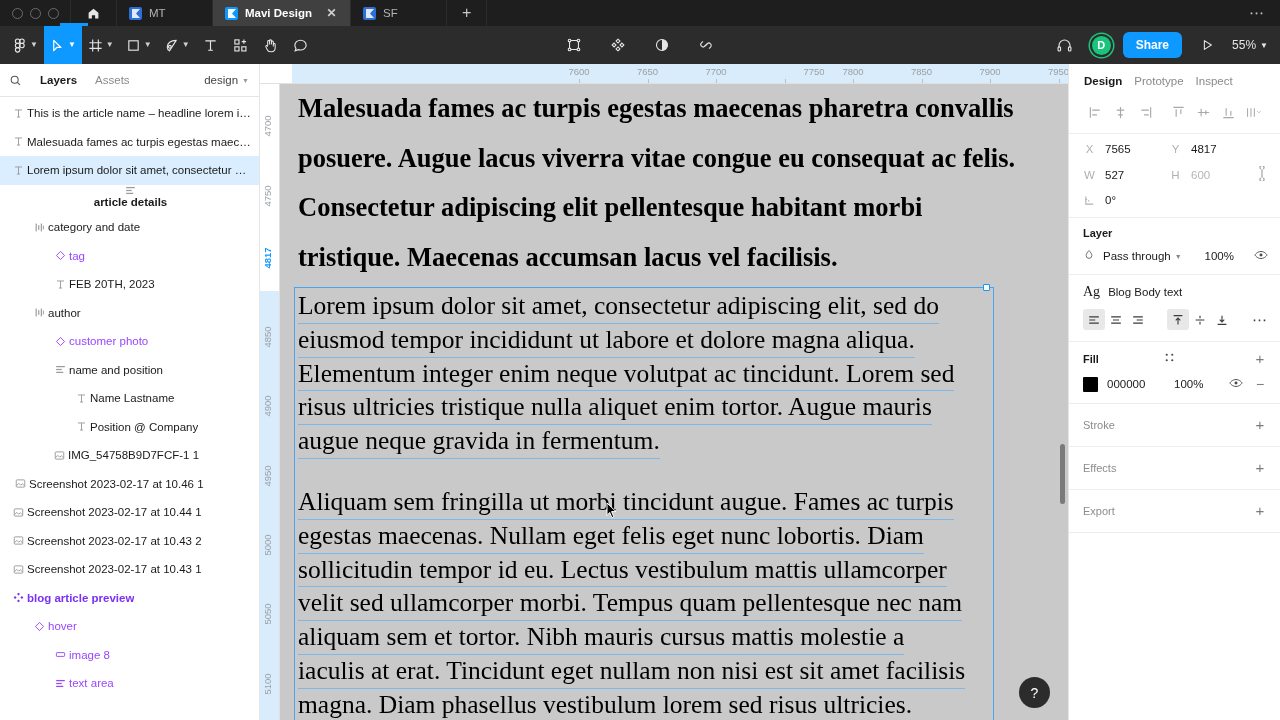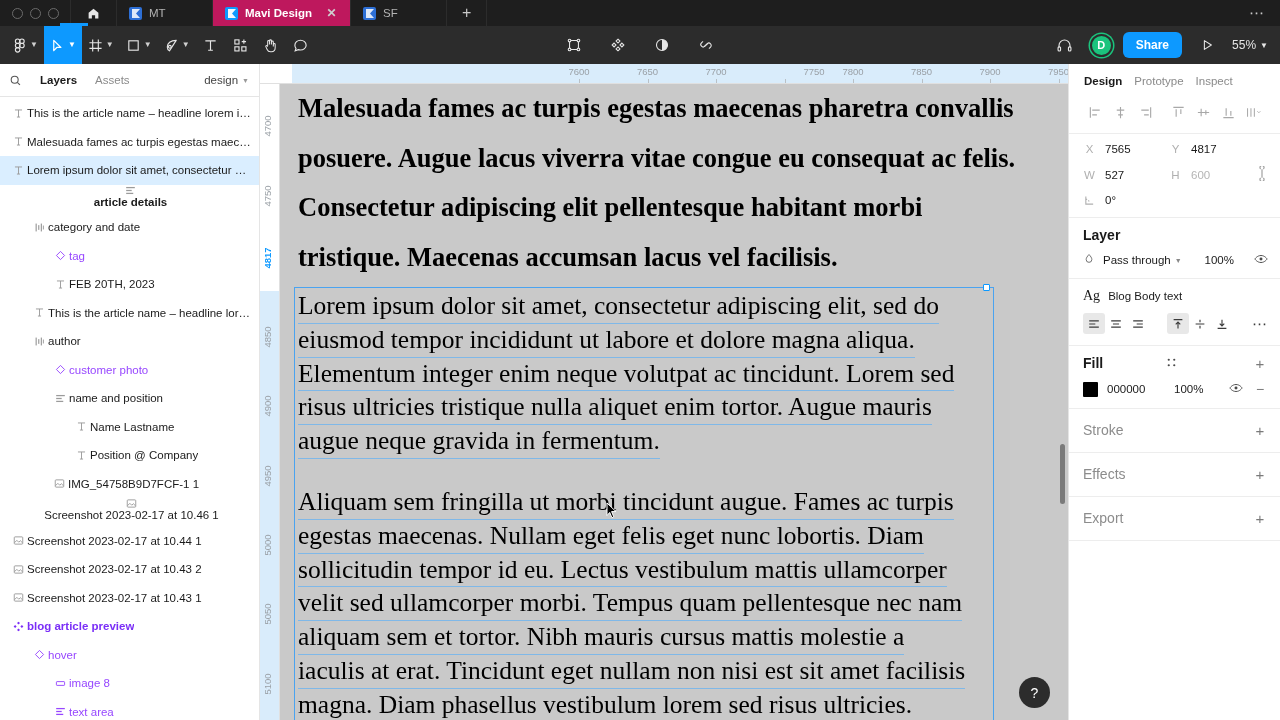--- a/index.html
+++ b/index.html
@@ -17,21 +17,21 @@
     flex: 0 0 26px; position: relative; z-index: 40;
   }
   .traffic { display: flex; align-items: center; gap: 7px; padding: 0 11px 0 12px; }
   .traffic i { width: 11px; height: 11px; border-radius: 50%; border: 1px solid #6b6b6b; display: block; }
   .tab {
     display: flex; align-items: center; gap: 7px; padding: 0 12px;
     min-width: 96px; position: relative; color: #b3b3b3; font-size: 11.5px;
     border-left: 1px solid #2c2c2c; cursor: default; white-space: nowrap;
   }
   .tab.home { min-width: 0; padding: 0 16px; border-left: 1px solid #2c2c2c; }
-  .tab.active { background: #be185d; color: #ffffff; font-weight: bold; }
+  .tab.active { background: #404040; color: #ffffff; font-weight: bold; }
   .tab .tabicon {
     width: 13px; height: 13px; border-radius: 2px; background: #2d6fd6;
     display: inline-flex; align-items: center; justify-content: center; flex: none;
   }
   .tab.active .tabicon { background: #0d99ff; }
   .tab .tabicon svg { display:block; }
   .tab .closex { margin-left: 6px; width: 13px; height: 13px; display:inline-flex; align-items:center; justify-content:center; font-size: 12px; color: #cfcfcf; }
   .tab .label { overflow: hidden; text-overflow: ellipsis; }
   .newtab { width: 40px; display: flex; align-items: center; justify-content: center; color: #c9c9c9; font-size: 16px; border-left: 1px solid #2c2c2c; }
   .tabbar .spacer { flex: 1; border-left: 1px solid #2c2c2c; }
@@ -158,21 +158,21 @@
   .rsec { border-top: 1px solid #ededed; padding: 9px 12px 11px 14px; }
   .alignrow { display: flex; align-items: center; gap: 0; padding: 4px 14px 10px 14px; }
   .alignrow .ab { width: 28px; height: 22px; display: flex; align-items: center; justify-content: center; color: #a0a0a0; }
   .ginput { display: flex; align-items: center; font-size: 11.5px; }
   .gcell { display: flex; align-items: center; gap: 9px; width: 86px; }
   .gcell .k { color: #b0b0b0; width: 13px; display: inline-flex; justify-content: center; }
   .gcell .v { color: #1a1a1a; }
   .gcell .v.dim { color: #b5b5b5; }
   .rowgap { margin-top: 11px; }
   .linkico { margin-left: auto; color: #9a9a9a; }
-  .sechead { font-size: 14px; font-weight: bold; color: #1a1a1a; }
+  .sechead { font-size: 11px; font-weight: bold; color: #1a1a1a; }
   .sechead.dim { font-weight: normal; color: #8c8c8c; }
   .flexrow { display: flex; align-items: center; }
   .plusb { margin-left: auto; color: #7a7a7a; font-size: 15px; line-height: 1; width: 16px; text-align: center; }
   .layerrow { display: flex; align-items: center; gap: 8px; margin-top: 10px; font-size: 11.5px; color: #1a1a1a; }
   .blendsel { display: inline-flex; align-items: center; gap: 4px; }
   .opacity { margin-left: auto; margin-right: 12px; }
   .eyeico { color: #4a4a4a; }
   .typerow { display: flex; align-items: center; gap: 8px; font-size: 11.5px; color: #1a1a1a; }
   .agico { font-family: "Liberation Serif", serif; font-size: 14px; }
   .talignrow { display: flex; align-items: center; margin-top: 9px; }
@@ -432,28 +432,20 @@
           <div class="lrow" style="padding-left: 52px;">
             <span class="ico">
               <svg width="11" height="11" viewBox="0 0 14 14" fill="none" stroke="currentColor" stroke-width="1.2">
                 <path d="M2.5 2.5h9M7 2.5v9M5 11.5h4"></path>
               </svg>
             </span>
             <span class="nm">FEB 20TH, 2023</span>
           </div>
           <div class="lrow" style="padding-left: 31px;">
             <span class="ico">
-              <svg width="11" height="11" viewBox="0 0 14 14" fill="none" stroke="currentColor" stroke-width="1.2">
-                <path d="M2.5 2.5h9M7 2.5v9M5 11.5h4"></path>
-              </svg>
-            </span>
-            <span class="nm">This is the article name – headline lore…</span>
-          </div>
-          <div class="lrow" style="padding-left: 31px;">
-            <span class="ico">
               <svg width="11" height="11" viewBox="0 0 14 14" fill="currentColor">
                 <rect x="2" y="2" width="1.5" height="10"></rect>
                 <rect x="5.3" y="4" width="1.5" height="6"></rect>
                 <rect x="8.6" y="2" width="1.5" height="10"></rect>
                 <rect x="11.3" y="4.5" width="1.2" height="5"></rect>
               </svg>
             </span>
             <span class="nm">author</span>
           </div>
           <div class="lrow instance" style="padding-left: 52px;">
@@ -492,21 +484,21 @@
           </div>
           <div class="lrow" style="padding-left: 10px; margin-left: 41px;">
             <span class="ico">
               <svg width="11" height="11" viewBox="0 0 14 14" fill="none" stroke="currentColor" stroke-width="1.2">
                 <rect x="1.6" y="2.4" width="10.8" height="9.2" rx="1"></rect>
                 <path d="M1.9 9.8l3-3 2.4 2.4 2-2 2.8 2.8"></path>
               </svg>
             </span>
             <span class="nm">IMG_54758B9D7FCF-1 1</span>
           </div>
-          <div class="lrow" style="padding-left: 12px; flex-direction: column;">
+          <div class="lrow" style="padding-left: 12px;">
             <span class="ico">
               <svg width="11" height="11" viewBox="0 0 14 14" fill="none" stroke="currentColor" stroke-width="1.2">
                 <rect x="1.6" y="2.4" width="10.8" height="9.2" rx="1"></rect>
                 <path d="M1.9 9.8l3-3 2.4 2.4 2-2 2.8 2.8"></path>
               </svg>
             </span>
             <span class="nm">Screenshot 2023-02-17 at 10.46 1</span>
           </div>
           <div class="lrow" style="padding-left: 10px;">
             <span class="ico">

